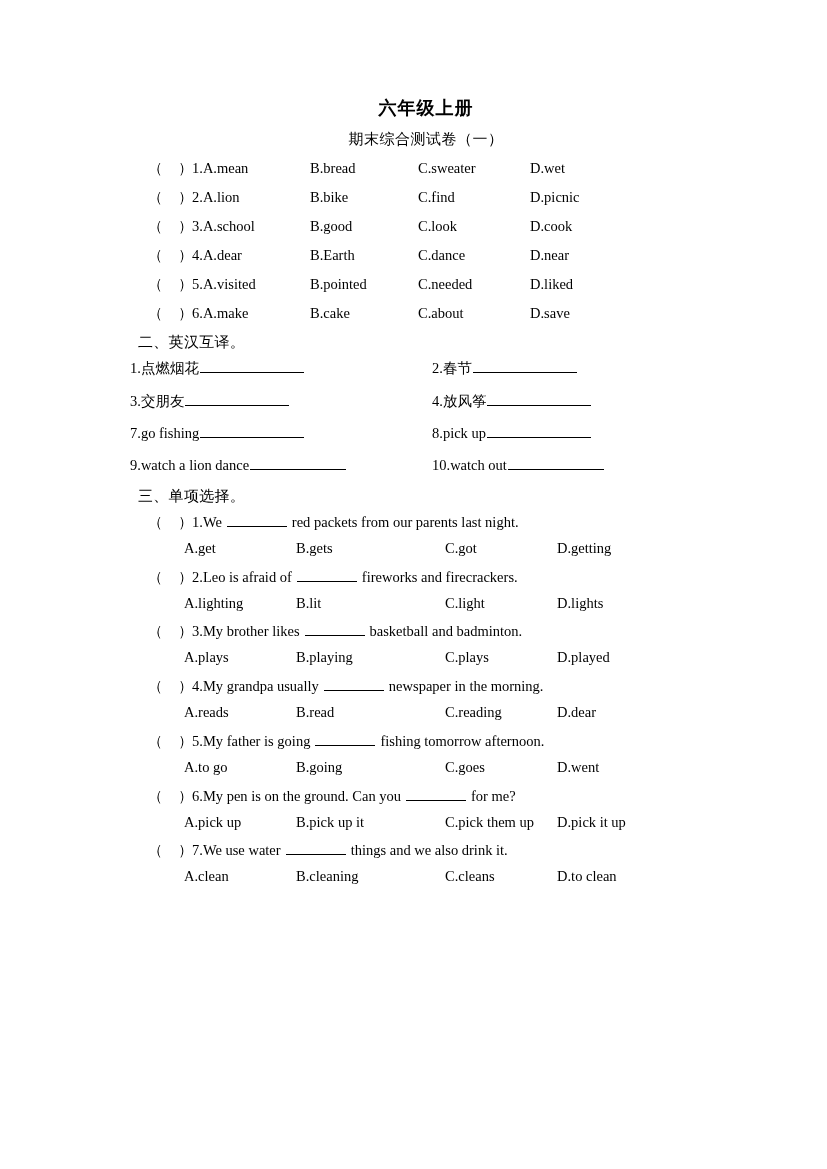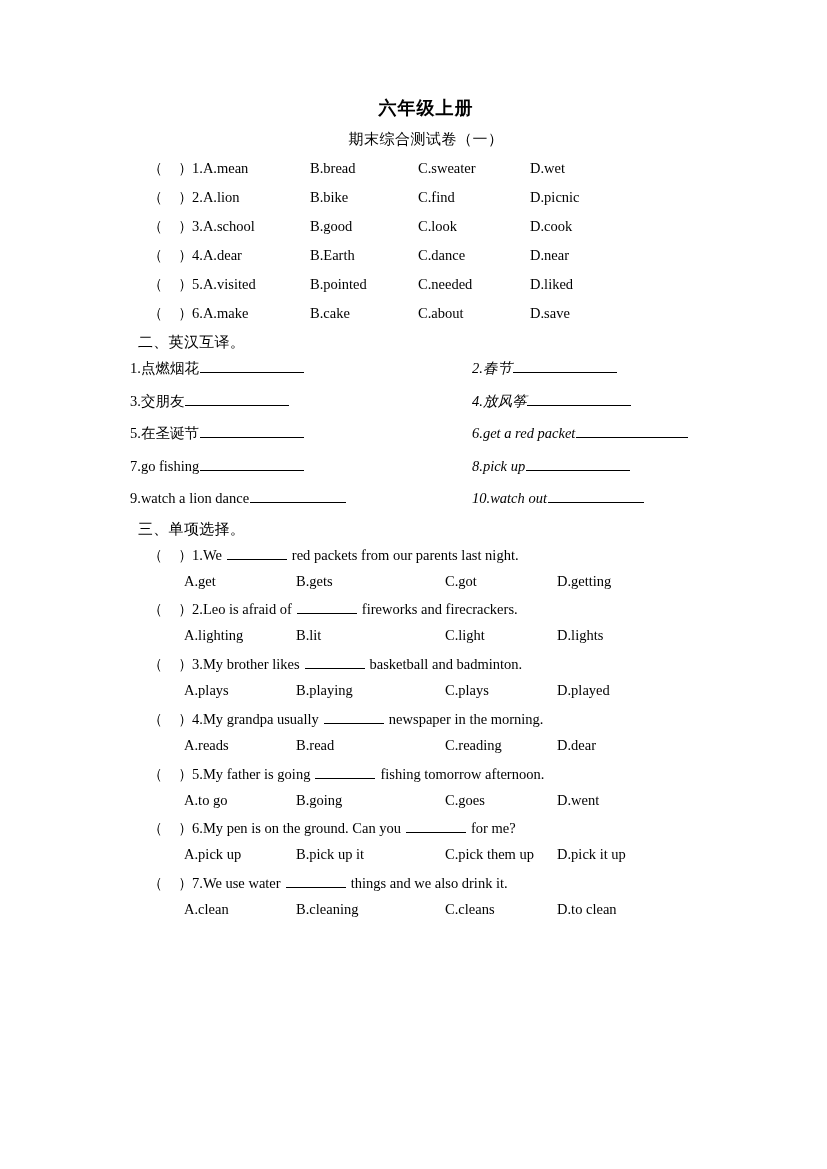--- a/index.html
+++ b/index.html
@@ -70,29 +70,28 @@
   .ph-d { width: 100px; }
 
   
   .tr-grid {
     margin: 2px 0 4px 0;
   }
   .tr-row {
     display: flex;
     font-size: 14.5px;
     margin-bottom: 13px;
-    gap: 40px;
   }
   .tr-cell {
     display: flex;
     align-items: baseline;
     white-space: nowrap;
   }
   .tr-cell.left { width: 302px; padding-left: 4px;}
-  .tr-cell.right { padding-left: 0; font-style: italic; }
+  .tr-cell.right { padding-left: 0; }
   .blank {
     display: inline-block;
     border-bottom: 1px solid #000;
     height: 0.95em;
     margin-left: 1px;
   }
   .bl-96 { width: 96px; }
   .bl-104 { width: 104px; }
   .bl-112 { width: 112px; }
 
@@ -198,30 +197,20 @@
         <span class="tr-cell left">
           <span>3.交朋友</span>
           <span class="blank bl-104"></span>
         </span>
         <span class="tr-cell right">
           <span>4.放风筝</span>
           <span class="blank bl-104"></span>
         </span>
       </div>
 
-      <div class="tr-row">
-        <span class="tr-cell left">
-          <span>5.在圣诞节</span>
-          <span class="blank bl-104"></span>
-        </span>
-        <span class="tr-cell right">
-          <span>6.get a red packet</span>
-          <span class="blank bl-112"></span>
-        </span>
-      </div>
 
       <div class="tr-row">
         <span class="tr-cell left">
           <span>7.go fishing</span>
           <span class="blank bl-104"></span>
         </span>
         <span class="tr-cell right">
           <span>8.pick up</span>
           <span class="blank bl-104"></span>
         </span>

